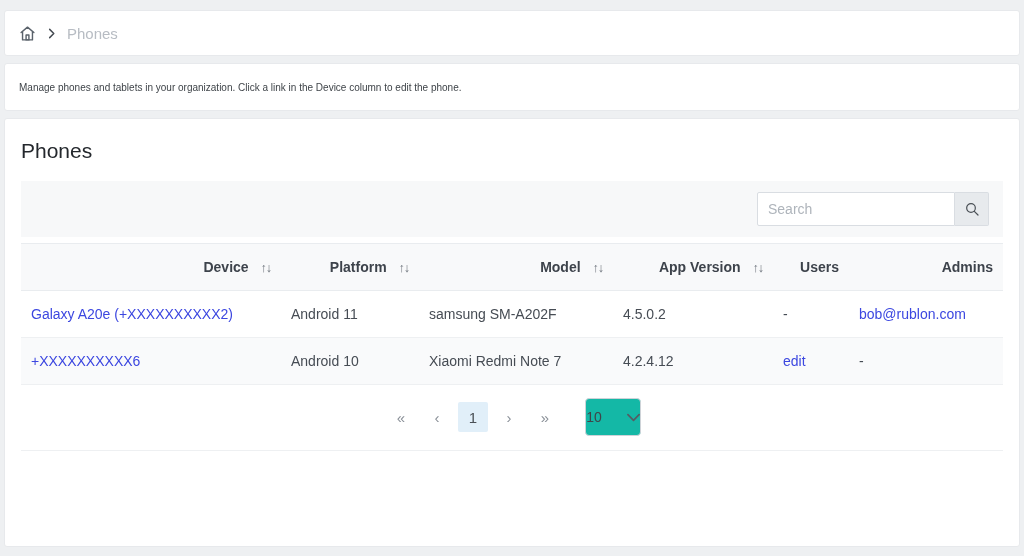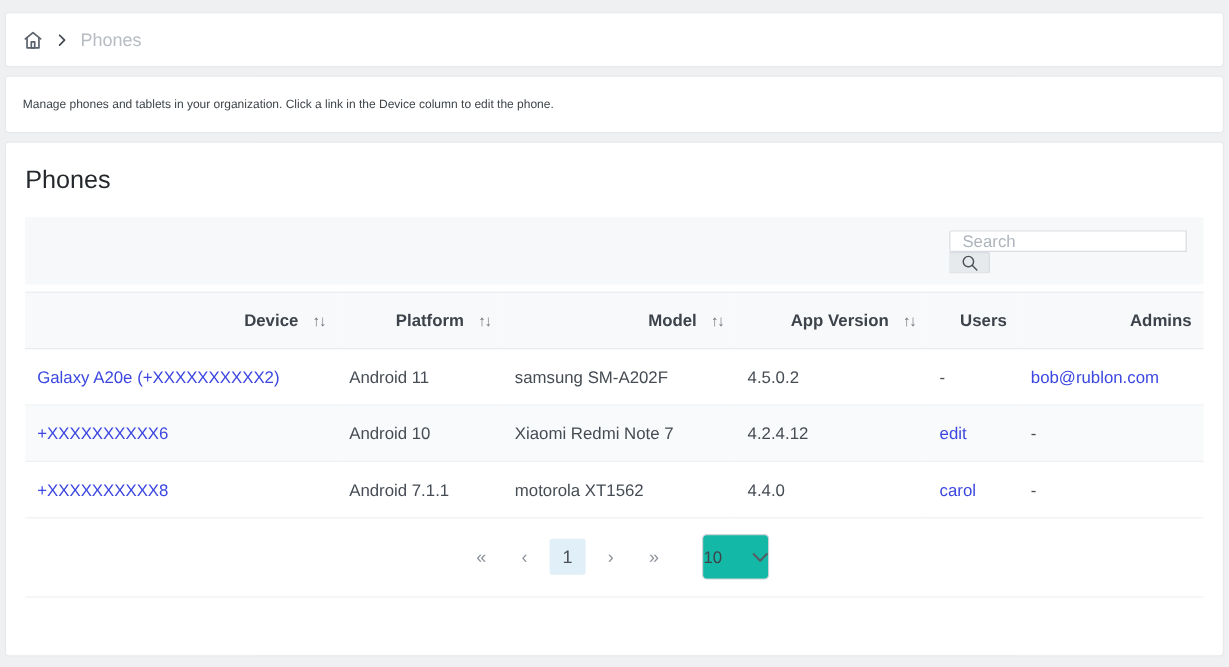--- a/index.html
+++ b/index.html
@@ -46,21 +46,21 @@
 
   .toolbar {
     background:#f7f8f9;
     height:56px;
     display:flex;
     justify-content:flex-end;
     align-items:center;
     padding:0 14px;
     margin-bottom:6px;
   }
-  .search-group { display:flex; height:34px;flex-direction:column; }
+  .search-group { display:flex; height:34px; }
   .search-input {
     width:198px; height:34px;
     border:1px solid #d9dde2;
     border-radius:2px 0 0 2px;
     padding:0 10px;
     font-size:14px;
     font-family:"Liberation Sans", sans-serif;
     color:#43484e;
     outline:none;
     background:#fff;
@@ -221,28 +221,20 @@
         <td><a class="cell-link">bob@rublon.com</a></td>
       </tr>
       <tr>
         <td><a class="cell-link">+XXXXXXXXXX6</a></td>
         <td>Android 10</td>
         <td>Xiaomi Redmi Note 7</td>
         <td>4.2.4.12</td>
         <td><a class="cell-link">edit</a></td>
         <td>-</td>
       </tr>
-      <tr>
-        <td><a class="cell-link">+XXXXXXXXXX8</a></td>
-        <td>Android 7.1.1</td>
-        <td>motorola XT1562</td>
-        <td>4.4.0</td>
-        <td><a class="cell-link">carol</a></td>
-        <td>-</td>
-      </tr>
     </tbody>
   </table>
 
   <div class="pagination">
     <span class="page-btn">«</span>
     <span class="page-btn">‹</span>
     <span class="page-btn active">1</span>
     <span class="page-btn">›</span>
     <span class="page-btn">»</span>
     <div class="page-size-select">

